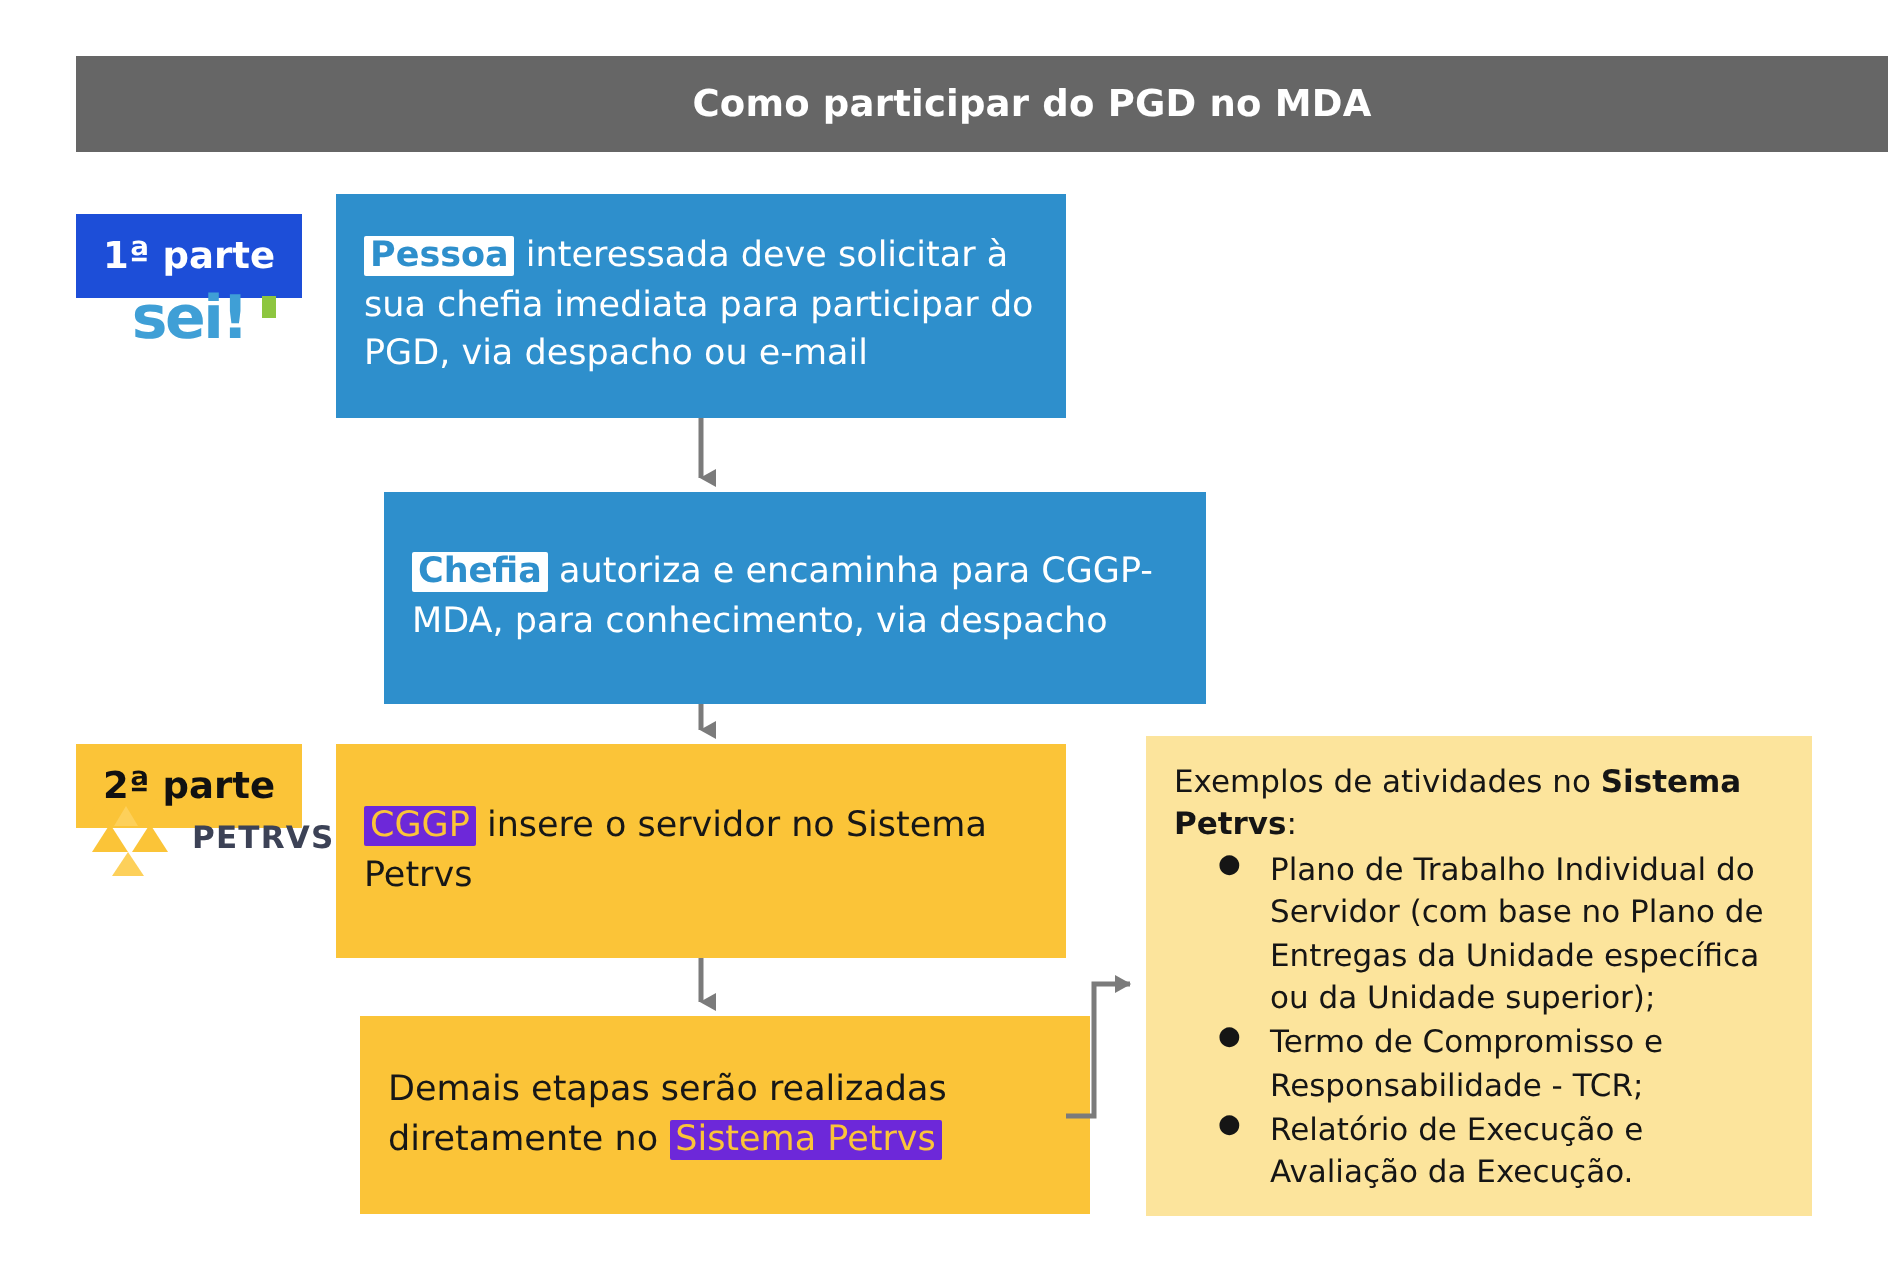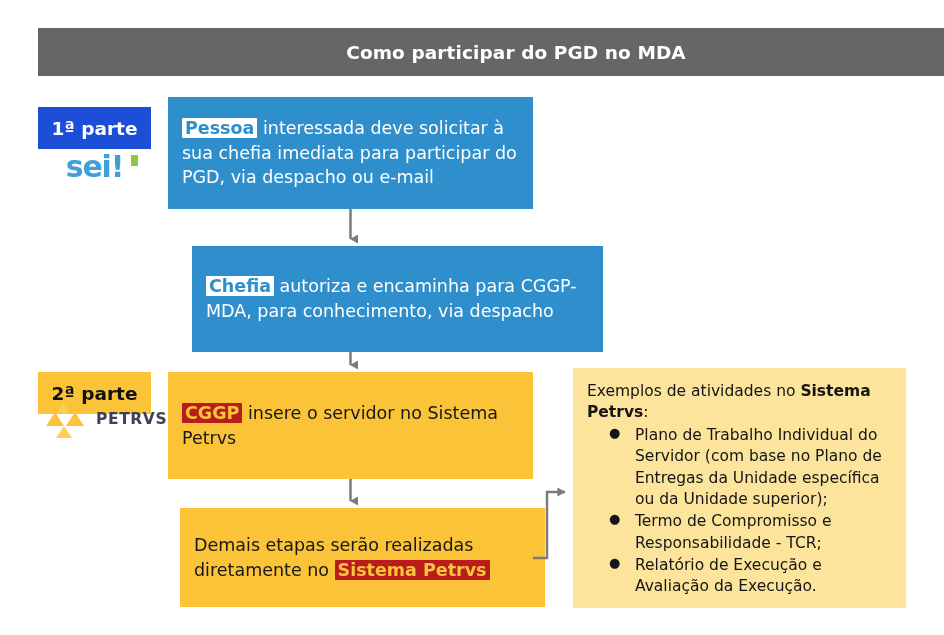--- a/index.html
+++ b/index.html
@@ -66,25 +66,25 @@
     width: 113px;
     height: 42px;
     background: #fbc438;
     color: #111111;
   }
 
   
   #sei-logo {
     position: absolute;
     left: 38px;
-    top: 152px;
+    top: 140px;
     width: 113px;
     height: 40px;
     display: flex;
-    align-items: flex-start;
+    align-items: center;
     justify-content: center;
   }
   .sei-wrap {
     font-size: 30px;
     font-weight: bold;
     line-height: 1;
     letter-spacing: -1.2px;
     font-family: "DejaVu Sans", "Liberation Sans", sans-serif;
     position: relative;
     display: inline-block;
@@ -163,23 +163,23 @@
   
   .hl-white {
     background: #ffffff;
     color: #2e8fcc;
     font-weight: bold;
     padding: 0 3px;
     border-radius: 1px;
   }
   
   .hl-black {
-    background: #b91c1c;
+    background: #6d28d9;
     color: #fbc438;
-    font-weight: bold;
+    font-weight: normal;
     padding: 0 3px;
     border-radius: 1px;
   }
 
   
   #info-panel {
     position: absolute;
     left: 573px;
     top: 368px;
     width: 333px;

